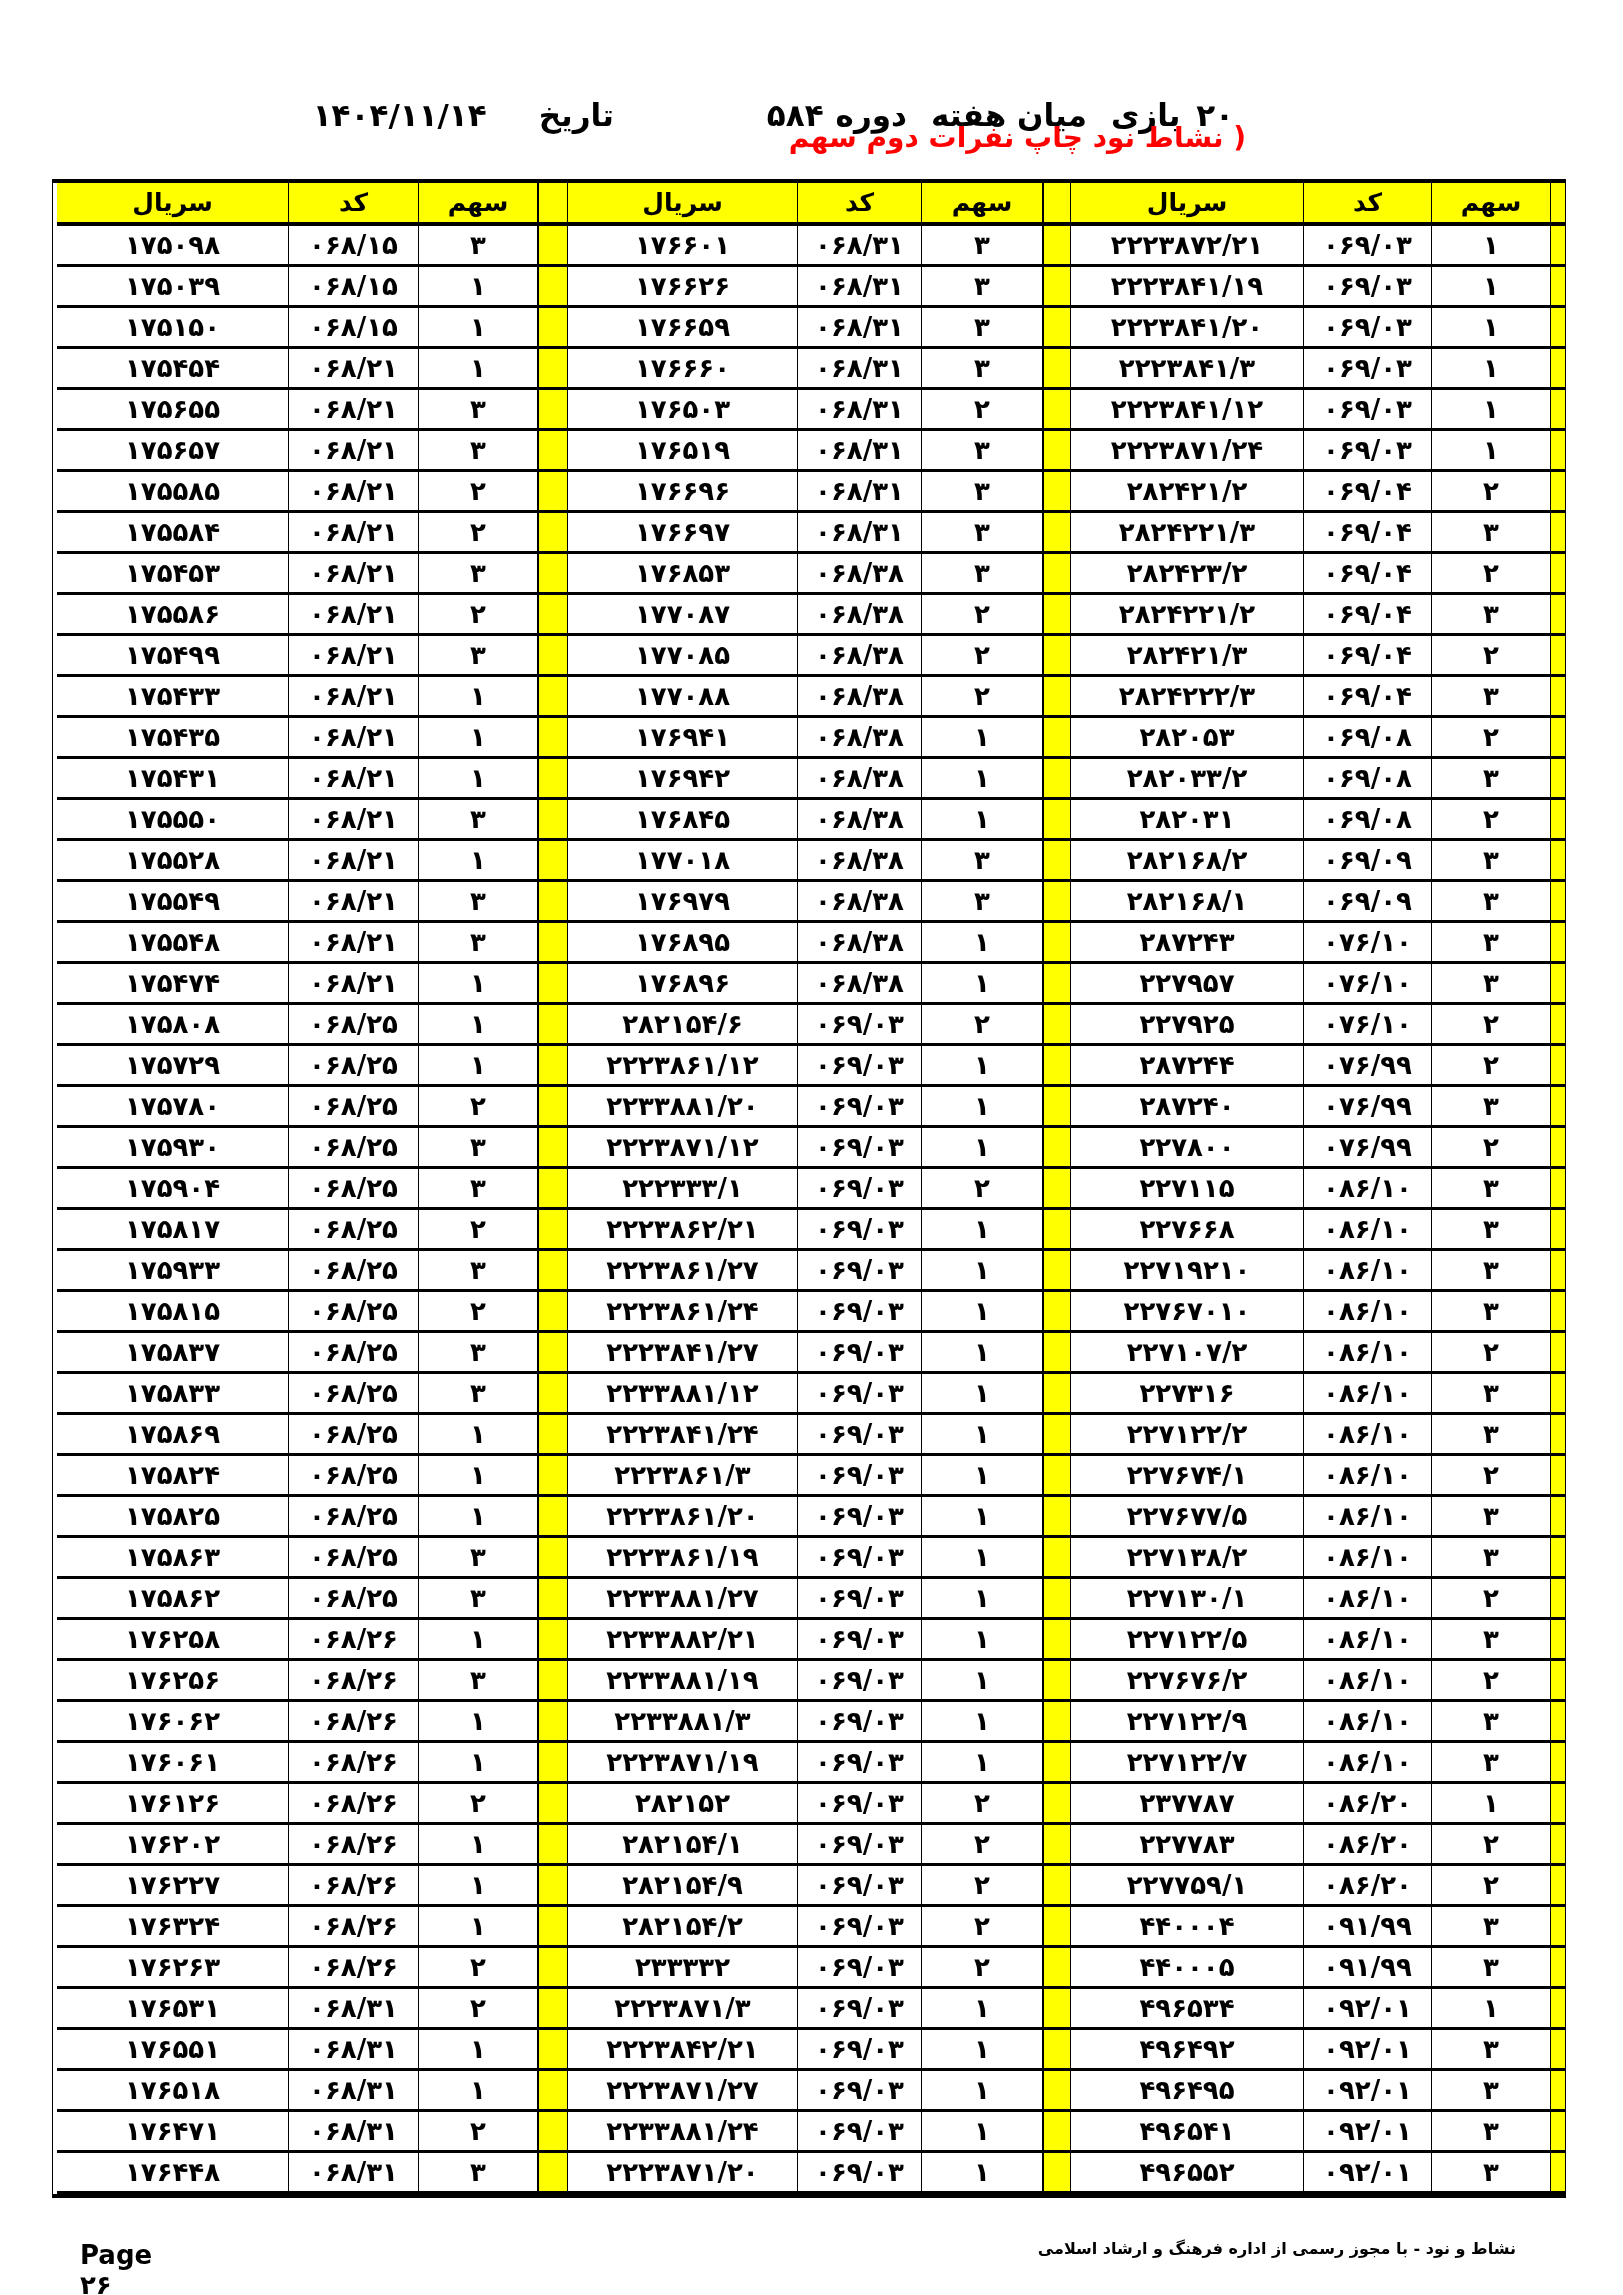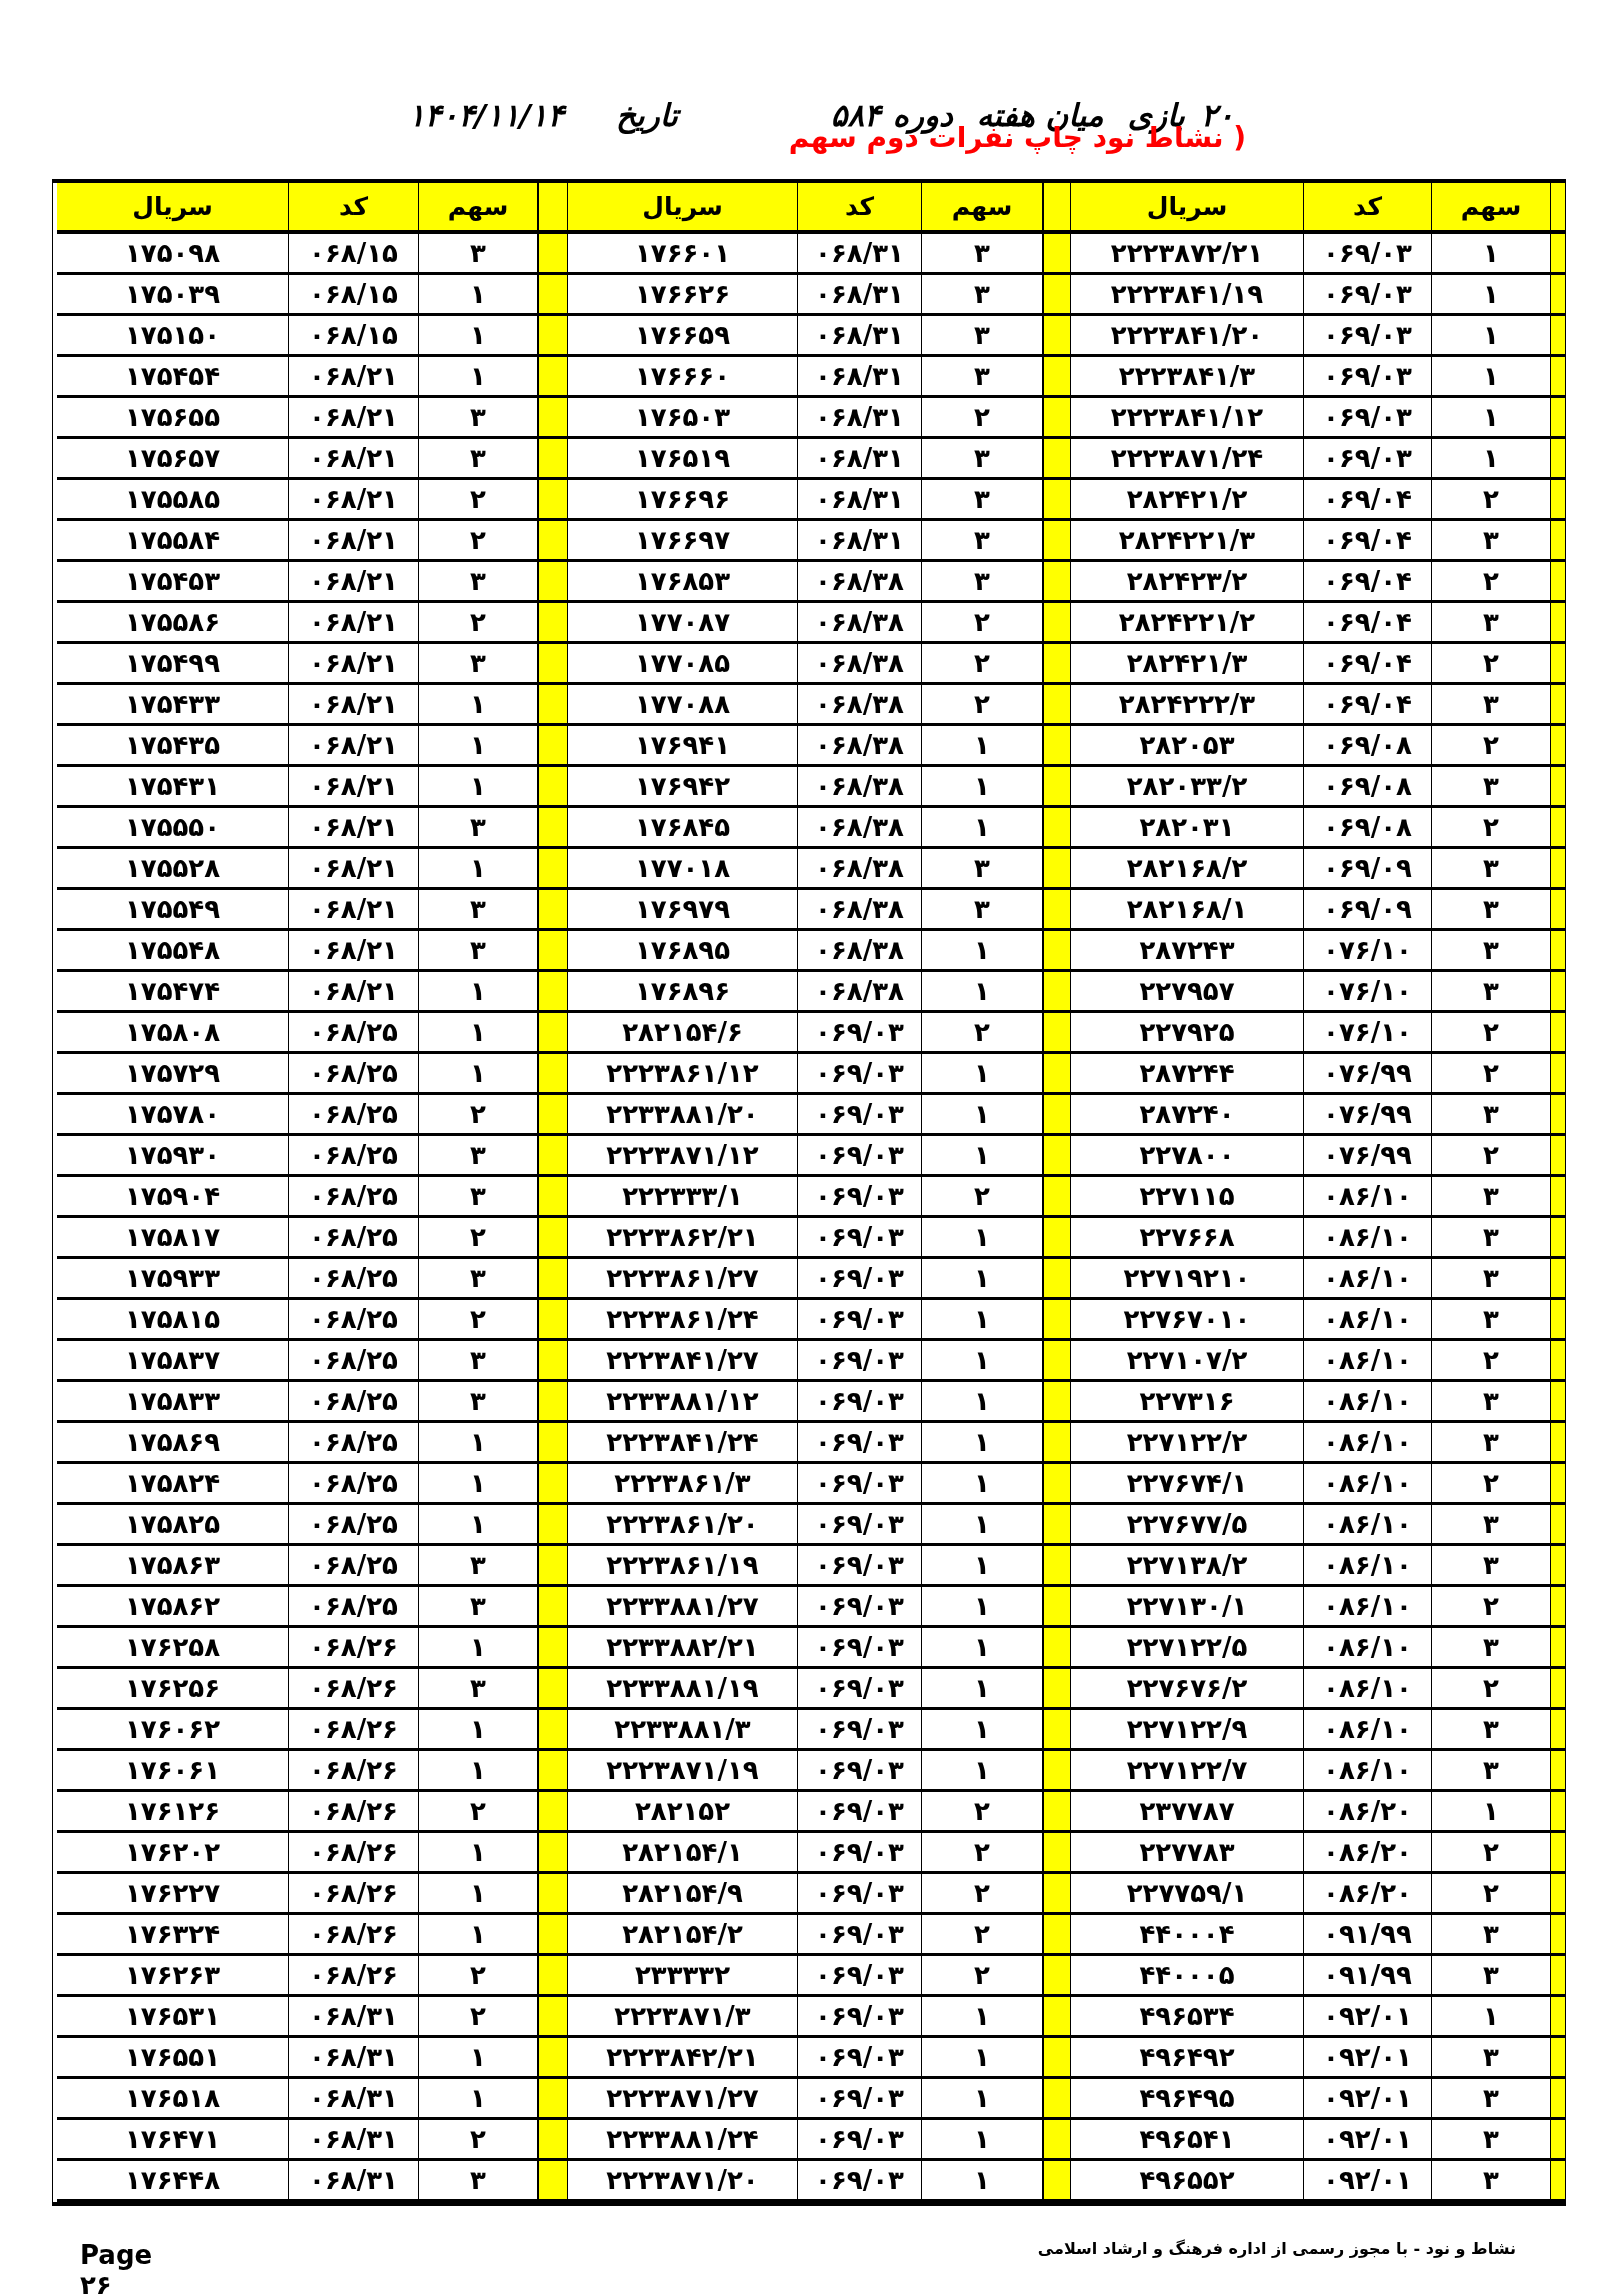--- a/index.html
+++ b/index.html
@@ -1,41 +1,41 @@
 <!DOCTYPE html>
 <html lang="fa" style="font-size:7.4px"><head>
 <meta charset="utf-8">
 <style>
   html,body{margin:0;padding:0;background:#fff;}
   .page{position:relative;width:1623px;height:2295px;background:#ffffff;overflow:hidden;
         font-family:"DejaVu Sans",sans-serif;color:#000;}
   
   .title-row{position:absolute;top:55px;right:389px;display:flex;direction:rtl;
              align-items:baseline;font-size:31px;font-weight:700;white-space:nowrap;}
-  .title-row span{display:inline-block;font-style:italic;}
+  .title-row span{display:inline-block;}
   .t-count{margin-inline-start:0;margin-top:42px;}
   .t-game{margin-inline-start:15.7px;}
   .t-midweek{margin-inline-start:24px;}
   .t-period-label{margin-inline-start:24px;}
   .t-period{margin-inline-start:12px;}
   .t-date-label{margin-inline-start:153px;}
   .t-date{margin-inline-start:52px;}
   
   .subtitle-row{position:absolute;top:121px;right:377px;display:flex;direction:rtl;
                 align-items:baseline;gap:43px;font-size:28px;font-weight:700;color:#ff0000;white-space:nowrap;}
   
   .table{position:absolute;top:179px;left:52px;width:1512px;direction:rtl;
          border:1.9px solid #000;border-top-width:4.2px;border-bottom-width:4.2px;background:#fff;}
   .t-row{display:grid;direction:rtl;
          grid-template-columns:15px 119px 128px 233px 28px 121px 124px 230px 30px 119px 130px 231px;}
   .t-row .c{box-sizing:border-box;display:flex;align-items:center;justify-content:center;
             border-inline-end:1.4px solid #000;border-bottom:3.2px solid #000;
             font-weight:700;font-size:26px;white-space:nowrap;overflow:hidden;}
   .t-row .c:last-child{border-inline-end:none;}
-  .head-row .c{background:#ffff00;height:51px;font-size:25px;border-bottom:4.2px solid #000;}
+  .head-row .c{background:#ffff00;height:43px;font-size:25px;border-bottom:4.2px solid #000;}
   .body-row .c{height:41px;background:#fff;}
   .t-row .sep{background:#ffff00;border-inline-end:2.3px solid #000;}
   .t-row .strip{background:#ffff00;}
   
   .footer-license{position:absolute;top:2239px;right:107px;direction:rtl;
                   font-size:16px;font-weight:700;white-space:nowrap;}
   .footer-page{position:absolute;top:2240px;left:55px;display:flex;direction:ltr;
                align-items:baseline;font-size:26px;font-weight:700;white-space:nowrap;flex-direction:column;}
   .footer-page .fp-num{margin-left:2.8px;}
   .footer-page .fp-total{margin-left:25px;}

